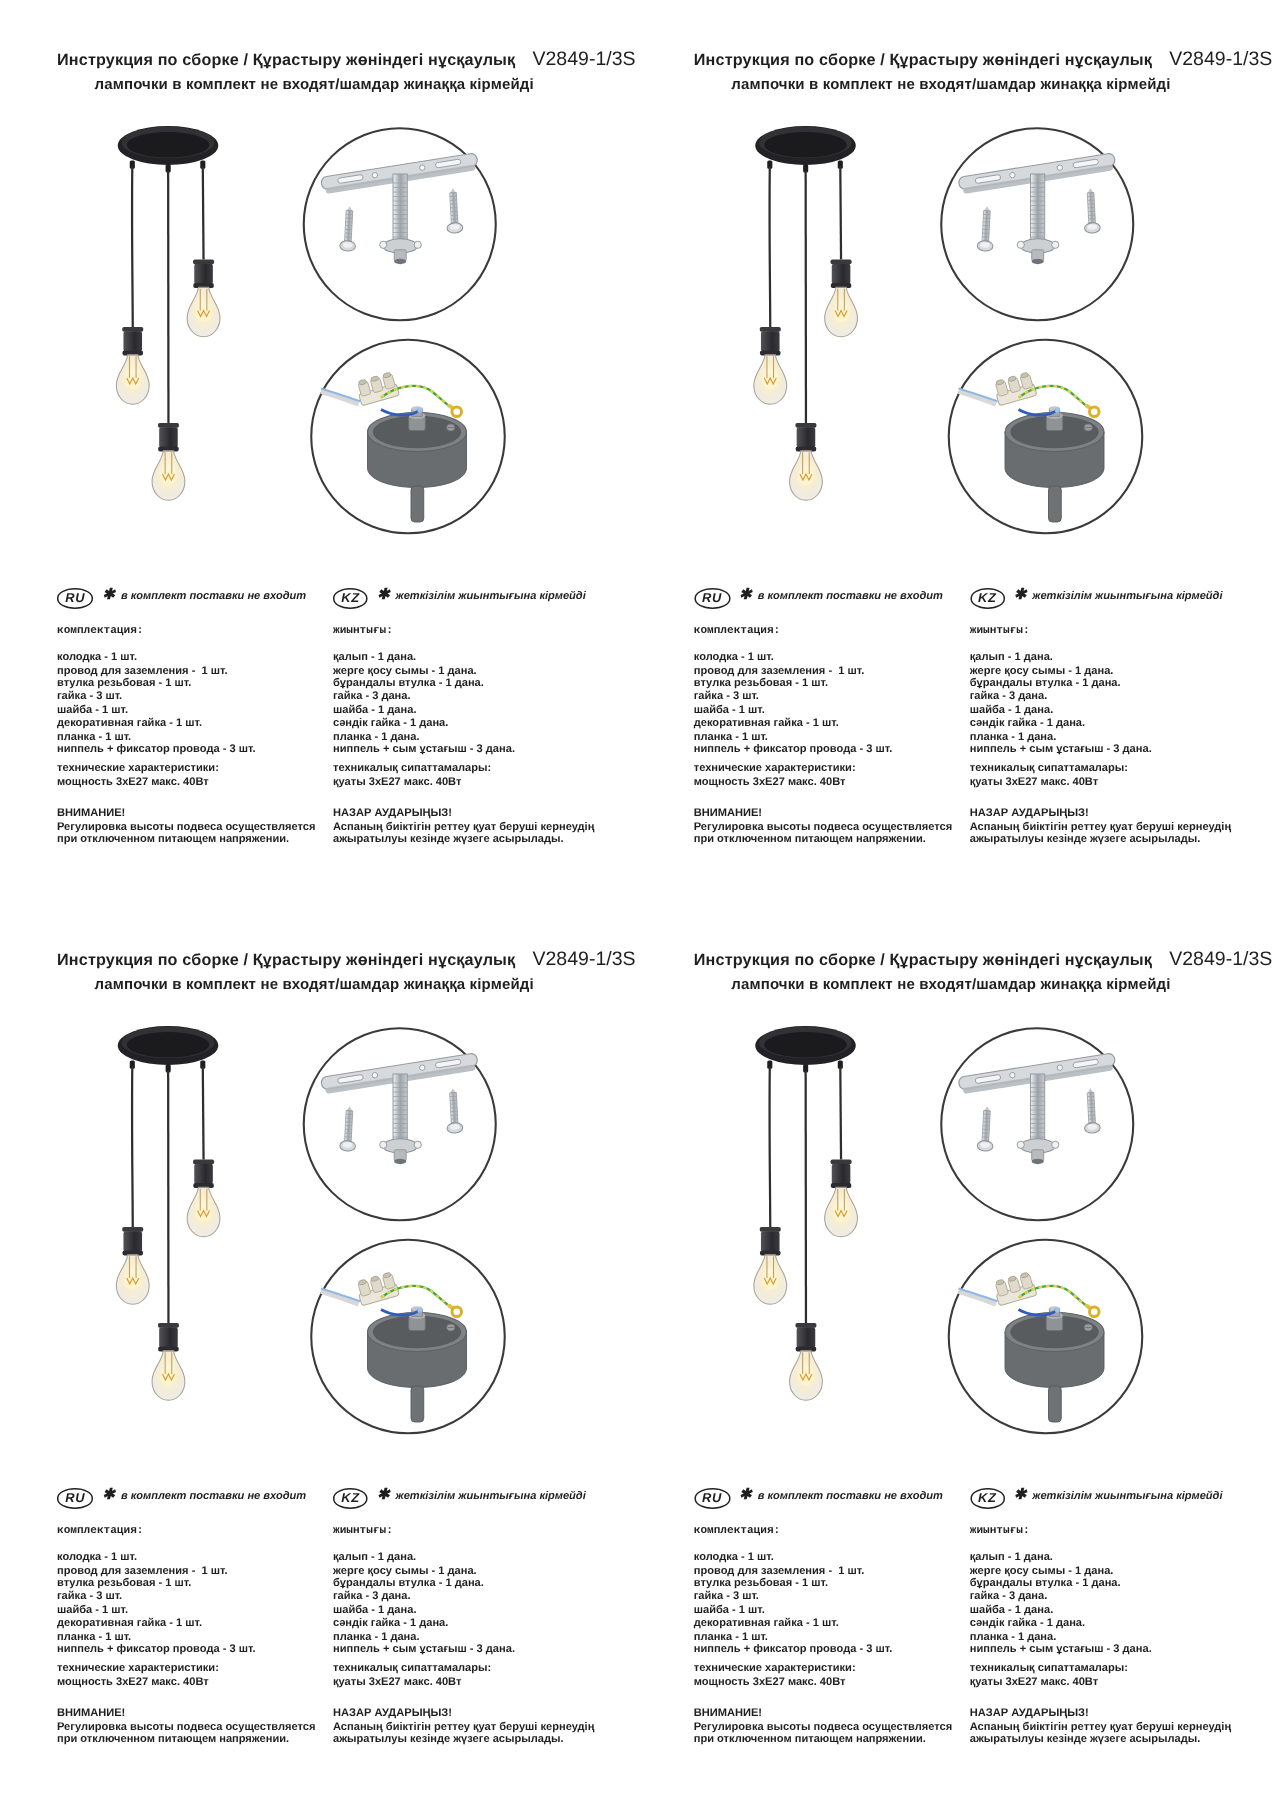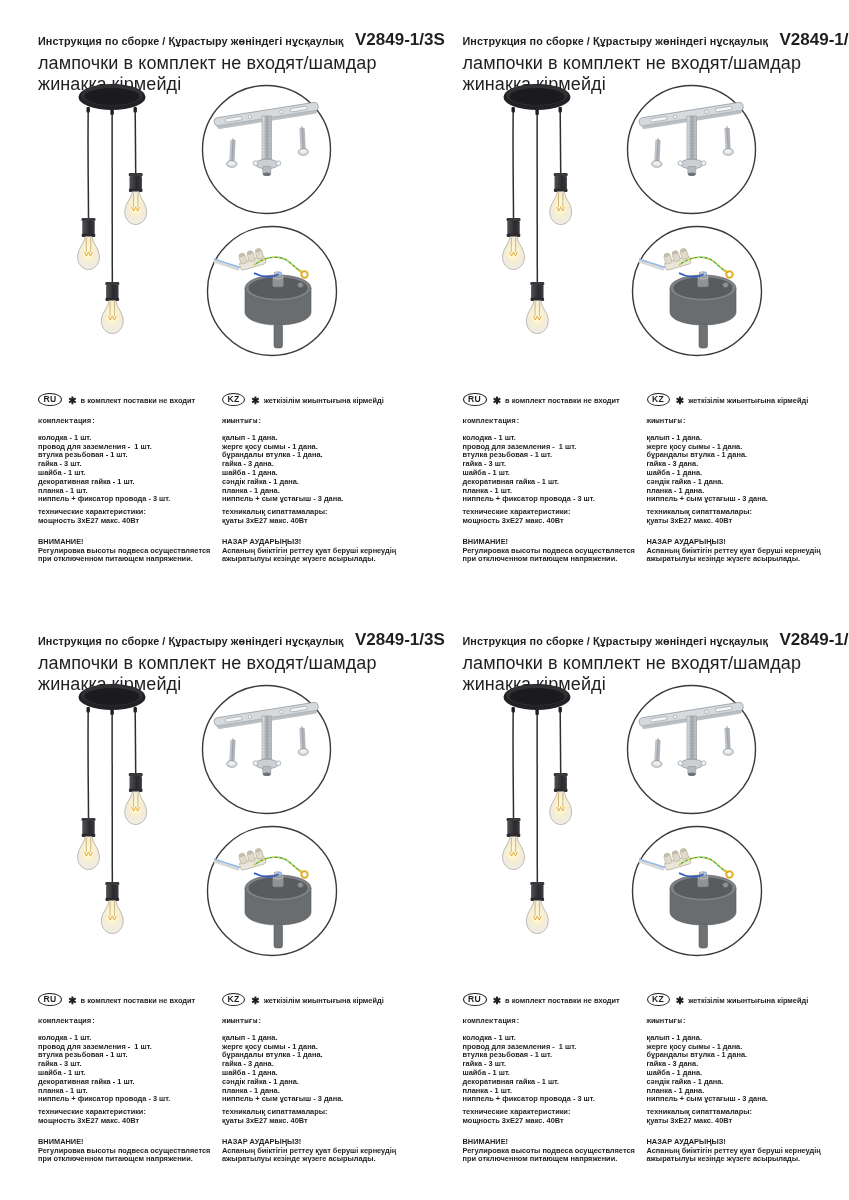--- a/index.html
+++ b/index.html
@@ -11,32 +11,32 @@
     display:grid;
     grid-template-columns:424.5px 424.5px;
     grid-template-rows:600px 600px;
     width:849px; height:1200px;
   }
   .sheet { position:relative; width:424.5px; height:600px; }
 
   .header { position:absolute; left:38px; top:30px; width:370px; }
   .title-line { white-space:nowrap; }
   .title { font-size:10.8px; font-weight:bold; letter-spacing:0.1px;margin-top:46px; }
-  .model { font-size:17px; font-weight:bold; margin-left:7px; }
-  .subtitle { font-size:18px; font-weight:400; margin-top:3px; letter-spacing:0.1px; }
+  .model { font-size:13px; font-weight:normal; margin-left:7px; }
+  .subtitle { font-size:10px; font-weight:700; margin-top:3px; letter-spacing:0.1px;margin-left:25px; }
 
   .lamp-svg  { position:absolute; left:66px;  top:82px; }
   .circle1   { position:absolute; left:201px; top:84px; }
   .circle2   { position:absolute; left:206px; top:225px; }
 
   .col { position:absolute; top:392px; font-size:7.4px; font-weight:bold; line-height:8.8px; }
   .col-ru { left:38px;  width:182px; }
   .col-kz { left:222px; width:200px; }
 
-  .badge-row { display:flex; align-items:flex-end; height:14px; }
+  .badge-row { display:flex; align-items:flex-start; height:14px;font-style:italic; }
   .badge {
     border:1.3px solid #222; border-radius:50%;
     padding:1px 4.5px 1.5px; font-size:8.6px; font-weight:bold; letter-spacing:0.4px;
     line-height:9px;
   }
   .ast { font-size:10px; margin:0 4px 0 6px; line-height:10px; }
   .note { font-size:7.4px; padding-top:1px; }
 
   .list-header { margin-top:11px;font-family:Liberation Mono, monospace; }
   .items { margin-top:8px; }

